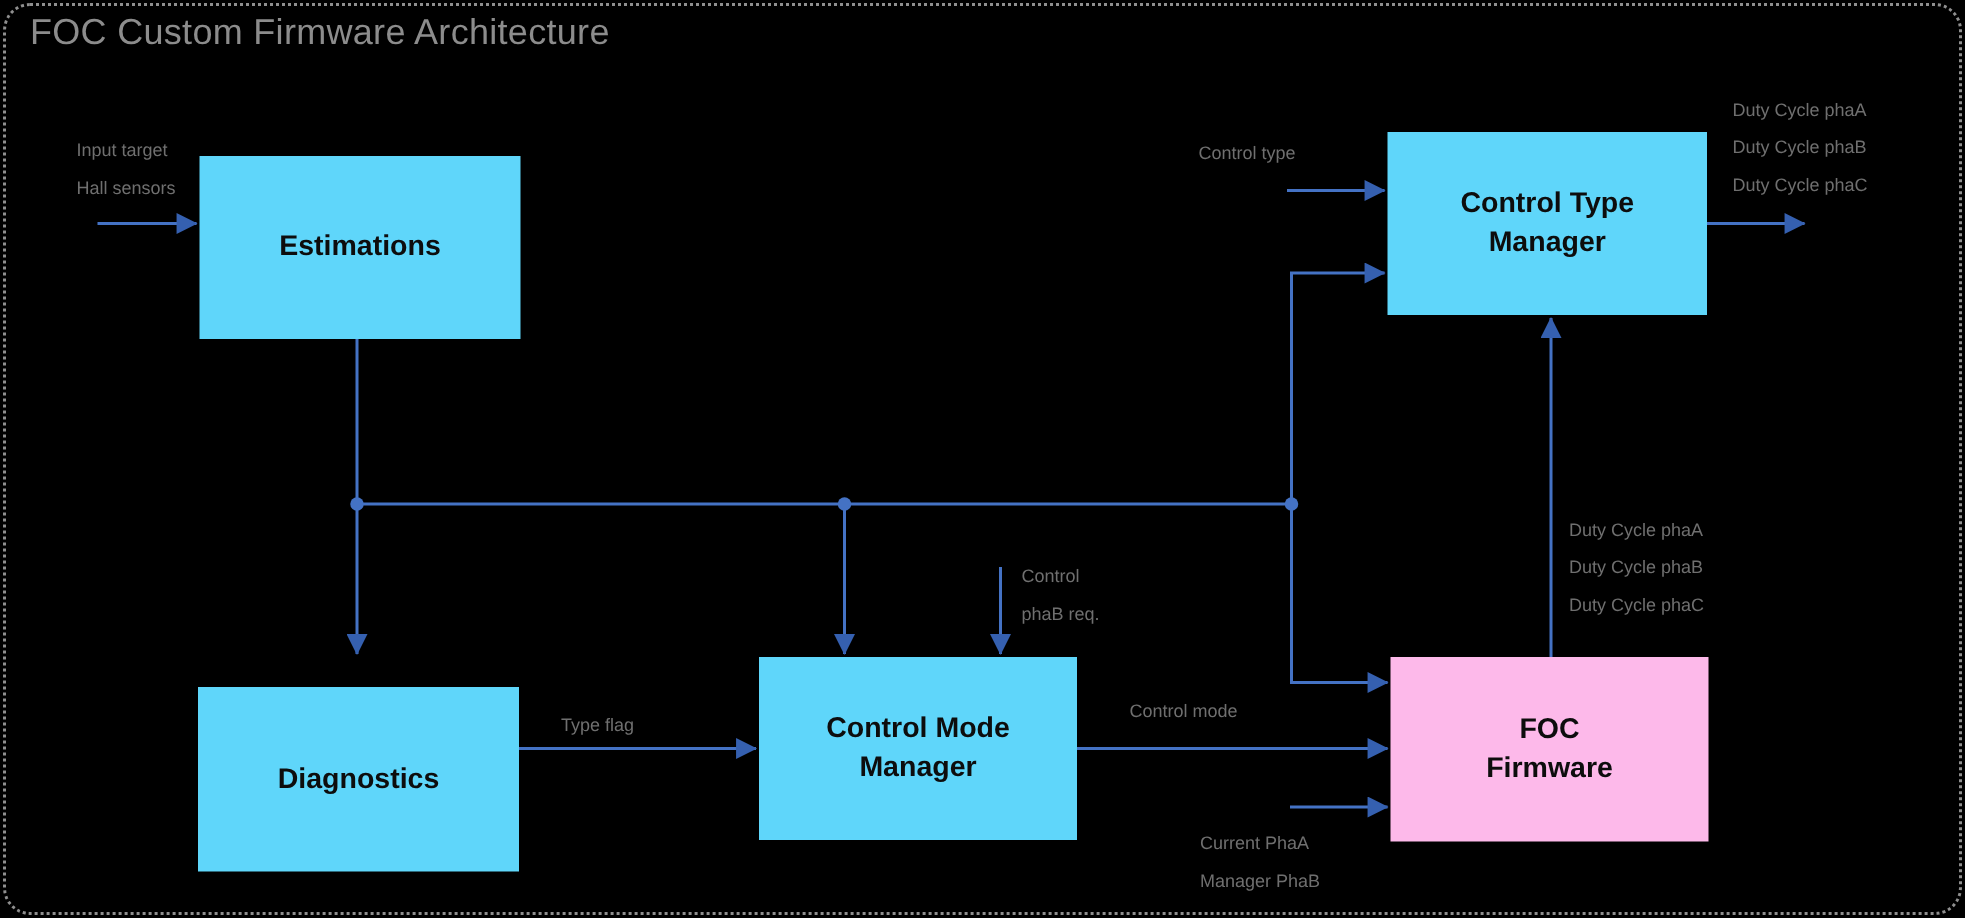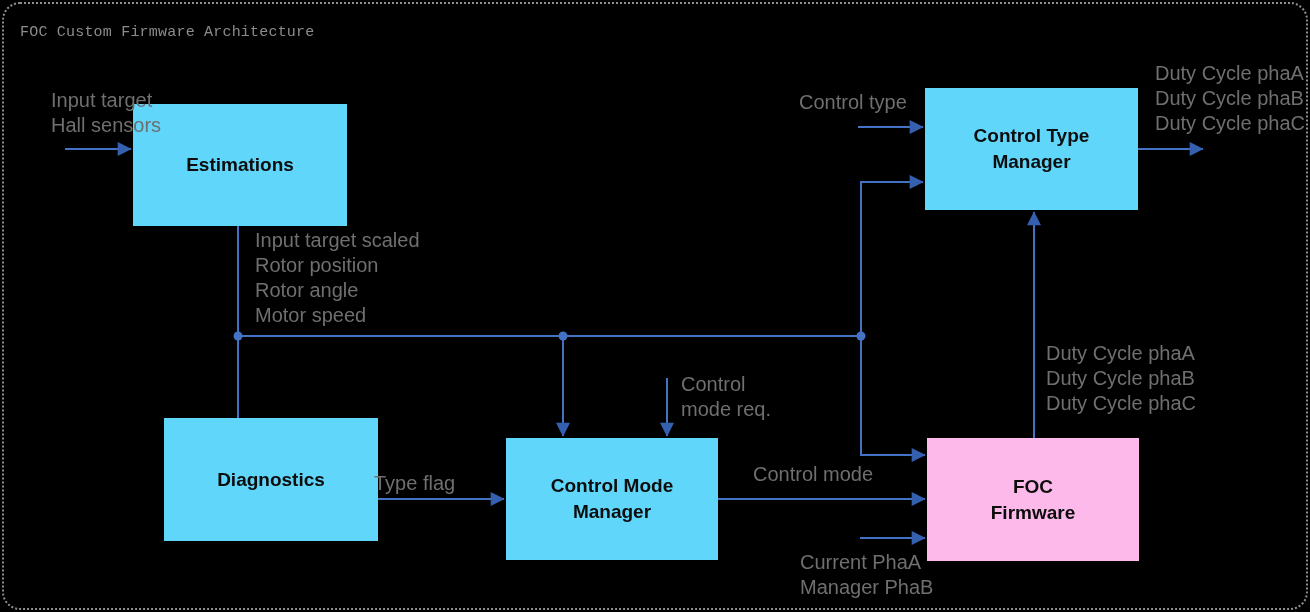--- a/index.html
+++ b/index.html
@@ -21,44 +21,43 @@
     font-family:"Liberation Sans", sans-serif;
     overflow:hidden;
   }
   .frame{
     position:absolute;inset:2px;
     border:2px dotted var(--frame-border,#8F8F8F);
     border-radius:18px;
     pointer-events:none;
   }
   .title{
-    position:absolute;left:20px;top:24px;
-    font-size:15px;color:var(--title-color,#8C8C8C);
+    position:absolute;left:20px;top:8px;
+    font-size:24px;color:var(--title-color,#8C8C8C);
     letter-spacing:.2px;
-    font-family:Liberation Mono, monospace;
   }
   .node{
     position:absolute;
     background:var(--node-fill,#5FD6FA);
     display:flex;align-items:center;justify-content:center;
     text-align:center;
     color:var(--node-text,#0D0D0D);
     font-weight:bold;font-size:19px;line-height:26px;
     white-space:pre-line;
   }
   .node.alt{background:var(--node-fill-alt,#FDB9EA);}
   .n-estimations{left:133px;top:88px;width:214px;height:122px;margin-top:16px;}
   .n-control-type{left:925px;top:88px;width:213px;height:122px;}
-  .n-diagnostics{left:132px;top:418px;width:214px;height:123px;margin-left:32px;}
+  .n-diagnostics{left:132px;top:458px;width:214px;height:123px;}
   .n-control-mode{left:506px;top:438px;width:212px;height:122px;}
   .n-foc{left:927px;top:438px;width:212px;height:123px;}
   .edge-label{
     position:absolute;
     color:var(--label,#6F6F6F);
-    font-size:20px;line-height:25px;
+    font-size:12px;line-height:25px;
     white-space:pre-line;
   }
   .l-est-in{left:16px;top:88px;margin-left:35px;}
   .l-est-out{left:255px;top:228px;}
   .l-ctype-in{left:799px;top:90px;}
   .l-duty-top{left:1155px;top:61px;}
   .l-duty-mid{left:1046px;top:341px;}
   .l-cmode-req{left:681px;top:372px;}
   .l-error-flag{left:374px;top:471px;}
   .l-control-mode{left:753px;top:462px;}
@@ -116,31 +115,27 @@
     <span>Control Mode
 Manager</span>
   </div>
   <div class="node n-foc alt">
     <span>FOC
 Firmware</span>
   </div>
 
   <div class="edge-label l-est-in">Input target
 Hall sensors</div>
-  <div class="edge-label l-est-out">Input target scaled
-Rotor position
-Rotor angle
-Motor speed</div>
   <div class="edge-label l-ctype-in">Control type</div>
   <div class="edge-label l-duty-top">Duty Cycle phaA
 Duty Cycle phaB
 Duty Cycle phaC</div>
   <div class="edge-label l-duty-mid">Duty Cycle phaA
 Duty Cycle phaB
 Duty Cycle phaC</div>
   <div class="edge-label l-cmode-req">Control
-mode req.</div>
+phaB req.</div>
   <div class="edge-label l-error-flag">Type flag</div>
   <div class="edge-label l-control-mode">Control mode</div>
   <div class="edge-label l-current">Current PhaA
 Manager PhaB</div>
 
 </div>
 
 </body></html>

